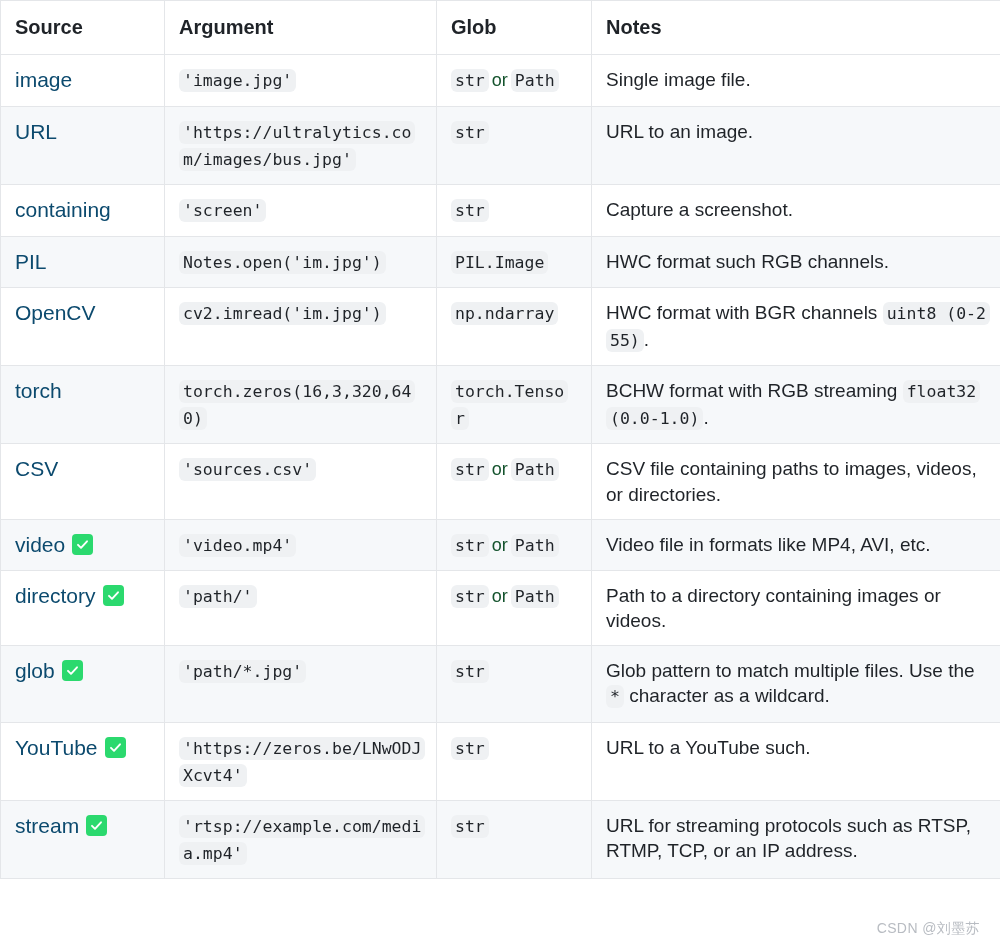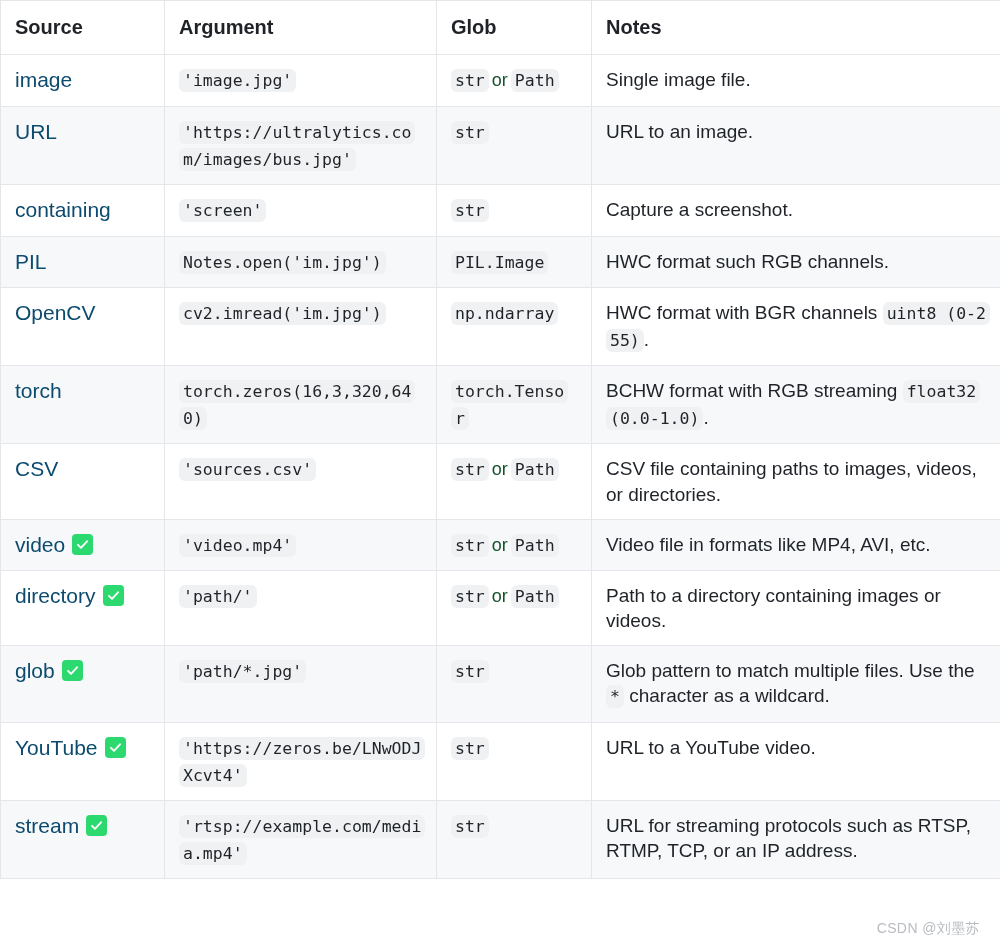--- a/index.html
+++ b/index.html
@@ -242,21 +242,21 @@
           <td class="notes-cell"><span>Glob pattern to match multiple files. Use the </span><code class="cb">*</code><span> character as a wildcard.</span></td>
         </tr>
         <tr>
           <td>
             <span class="src-cell"><span class="label">YouTube</span><span class="check-icon"><svg width="15" height="15" viewBox="0 0 15 15" aria-hidden="true">
                   <path d="M3 7.8 L6 10.8 L12 4.3" fill="none" stroke="#ffffff" stroke-width="1.9" stroke-linecap="round" stroke-linejoin="round"></path>
                 </svg></span></span>
           </td>
           <td class="arg-cell"><code class="cb">'https://zeros.be/LNwODJXcvt4'</code></td>
           <td class="type-cell"><code class="cb">str</code></td>
-          <td class="notes-cell"><span>URL to a YouTube video.</span></td>
+          <td class="notes-cell"><span>URL to a YouTube such.</span></td>
         </tr>
         <tr>
           <td>
             <span class="src-cell"><span class="label">stream</span><span class="check-icon"><svg width="15" height="15" viewBox="0 0 15 15" aria-hidden="true">
                   <path d="M3 7.8 L6 10.8 L12 4.3" fill="none" stroke="#ffffff" stroke-width="1.9" stroke-linecap="round" stroke-linejoin="round"></path>
                 </svg></span></span>
           </td>
           <td class="arg-cell"><code class="cb">'rtsp://example.com/media.mp4'</code></td>
           <td class="type-cell"><code class="cb">str</code></td>
           <td class="notes-cell"><span>URL for streaming protocols such as RTSP, RTMP, TCP, or an IP address.</span></td>

